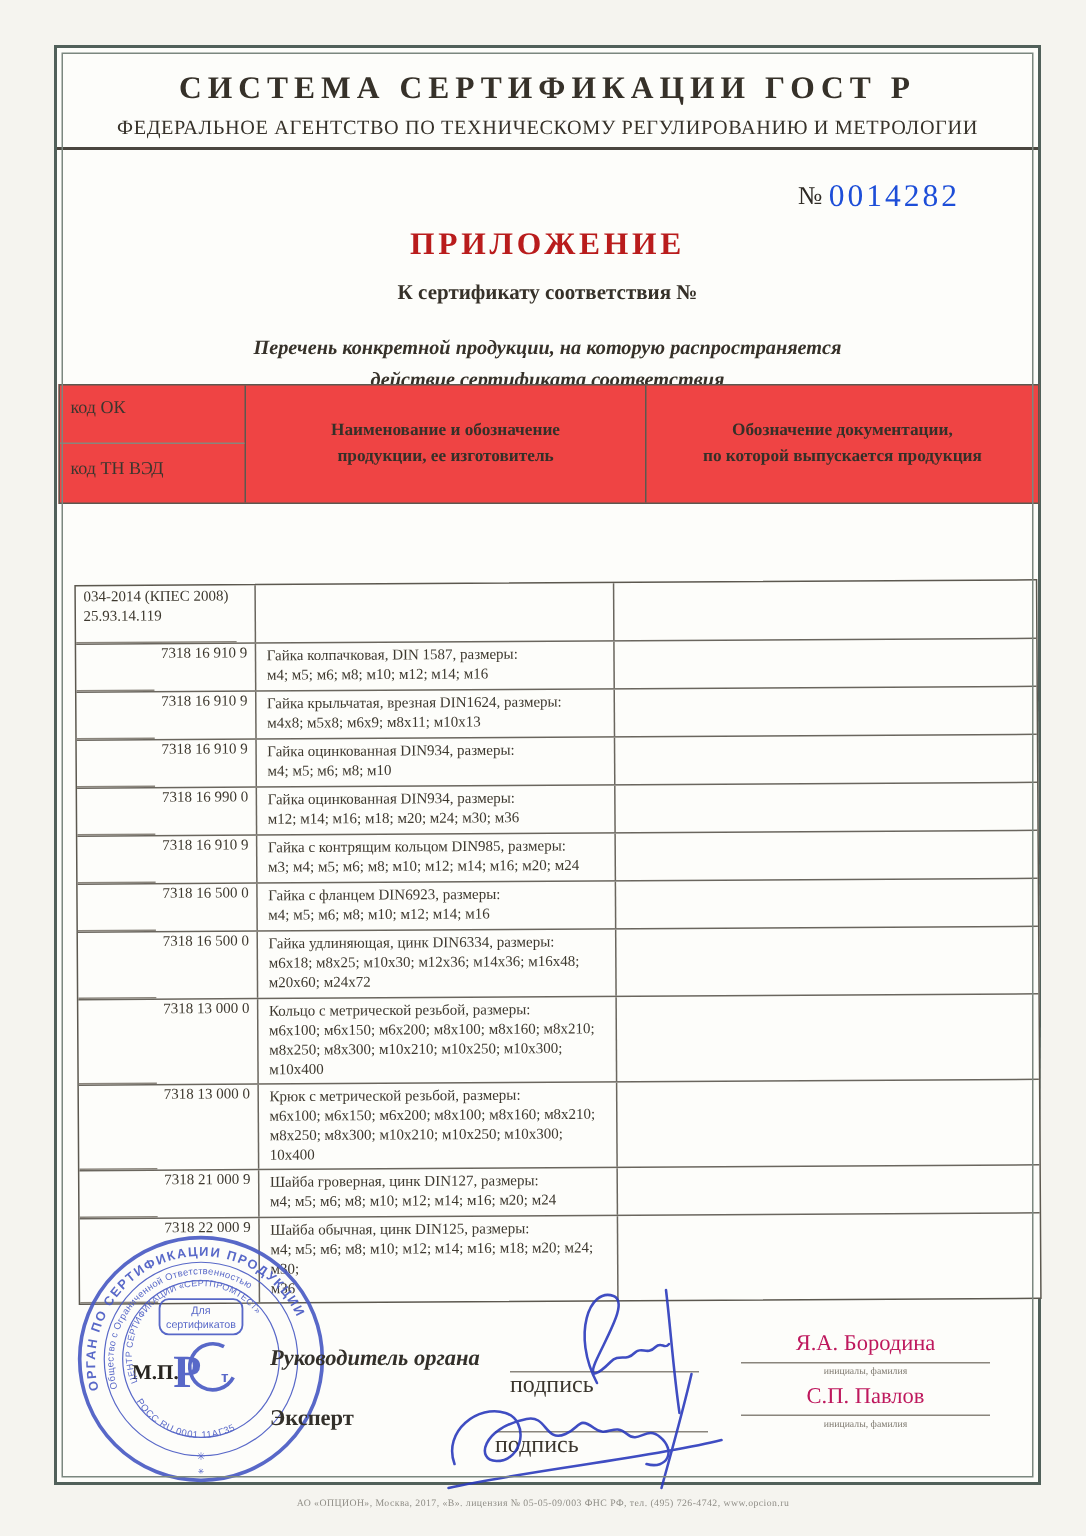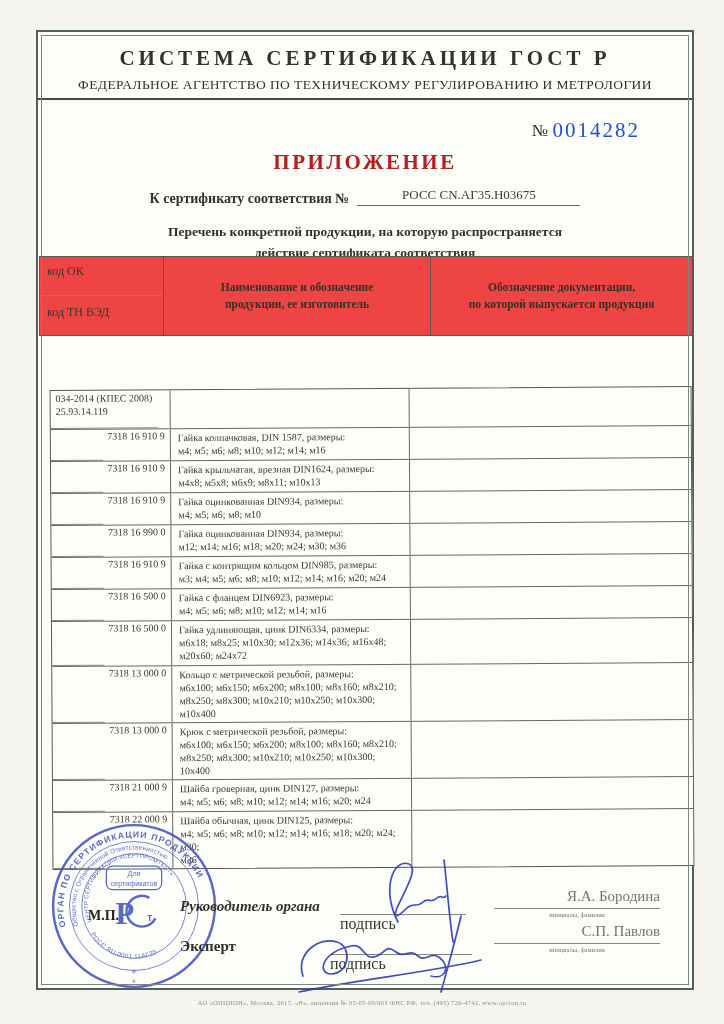--- a/index.html
+++ b/index.html
@@ -34,21 +34,21 @@
   .doc-title{left:0;top:118px;width:100%;text-align:center;
     font-size:21px;font-weight:bold;letter-spacing:2.5px;color:#b91c1c;}
   .cert-line{left:0;top:156px;width:100%;display:flex;justify-content:center;align-items:flex-end;gap:8px;}
   .cert-label{font-size:14px;font-weight:bold;color:#363129;}
   .cert-num{
     display:inline-block;min-width:215px;text-align:center;
     border-bottom:1px solid #6a665e;font-size:13px;padding:0 4px 2px;color:#3e392f;
     transform:translateY(-1px);
   }
   .subtitle{left:0;top:190px;width:100%;text-align:center;font-size:13.5px;font-weight:bold;
-    line-height:1.55;color:#363129;white-space:pre-line;}
+    line-height:1.55;color:#363129;white-space:pre-line;font-style:italic;}
   
   .htable{
     left:1px;top:224px;width:654px;height:80px;display:flex;
     border:1px solid #5c584f;box-sizing:border-box;background:#ef4444;
   }
   .htable .hc1{width:19%;border-right:1px solid #5c584f;display:flex;flex-direction:column;box-sizing:border-box;}
   .htable .hc1 .t{flex:1;border-bottom:1px solid #8a857c;padding:7px 0 0 7px;font-size:12px;}
   .htable .hc1 .b{flex:1;padding:9px 0 0 7px;font-size:12px;}
   .htable .hc2{width:41%;border-right:1px solid #5c584f;display:flex;align-items:center;justify-content:center;
     text-align:center;font-size:11.5px;font-weight:bold;line-height:1.5;white-space:pre-line;box-sizing:border-box;color:#353028;}
@@ -75,21 +75,21 @@
   .stamp{left:10px;top:788px;width:172px;height:172px;opacity:.92;}
   .sig-role1{left:142px;top:866px;font-size:15px;font-weight:bold;color:#33302a;font-style:italic;}
   .sig-role2{left:142px;top:906px;font-size:15px;font-weight:bold;color:#33302a;}
   .sigline{border-bottom:1px solid #8a857c;text-align:center;}
   .sigline .cap, .namecap{font-size:6.5px;color:#7d786e;text-align:center;padding-top:2px;}
   .sl1{left:302px;top:862px;width:126px;height:26px;}
   .sl2{left:292px;top:902px;width:142px;height:26px;}
   .nameblock{text-align:center;}
   .nb1{left:456px;top:856px;width:166px;}
   .nb2{left:456px;top:891px;width:166px;}
-  .name{font-size:15px;color:#737373;border-bottom:1px solid #8a857c;padding-bottom:3px;text-align:right;}
+  .name{font-size:15px;color:#be185d;border-bottom:1px solid #8a857c;padding-bottom:3px;}
   .sigs{left:255px;top:818px;width:230px;height:150px;pointer-events:none;}
   .imprint{left:0;top:999px;width:724px;text-align:center;font-size:6.5px;color:#8f8d86;letter-spacing:.3px;}
 </style>
 </head>
 <body>
 
 <div class="page">
 
   <div class="abs doc-head">
     <div class="sys-title">СИСТЕМА СЕРТИФИКАЦИИ ГОСТ Р</div>
@@ -98,21 +98,20 @@
 
   <div class="abs form-no">
     <span>№</span>
     <span class="digits">0014282</span>
   </div>
 
   <div class="abs doc-title">ПРИЛОЖЕНИЕ</div>
 
   <div class="abs cert-line">
     <span class="cert-label">К сертификату соответствия №</span>
-    <span class="cert-num">РОСС CN.АГ35.Н03675</span>
   </div>
 
   <div class="abs subtitle">Перечень конкретной продукции,  на которую распространяется
 действие сертификата соответствия</div>
 
   <div class="abs htable">
     <div class="hc1">
       <div class="t">код ОК</div>
       <div class="b">код ТН ВЭД</div>
     </div>

